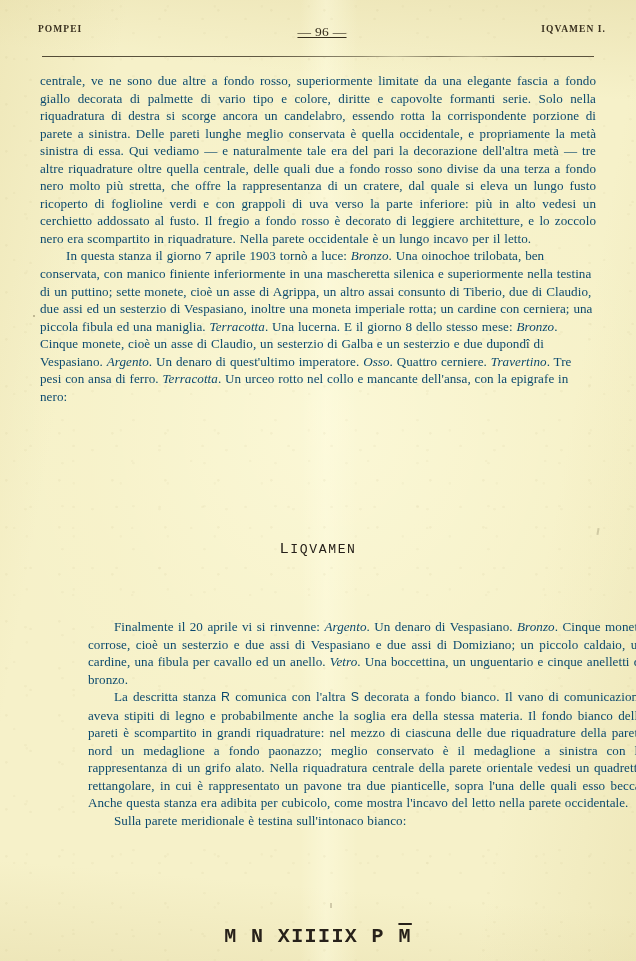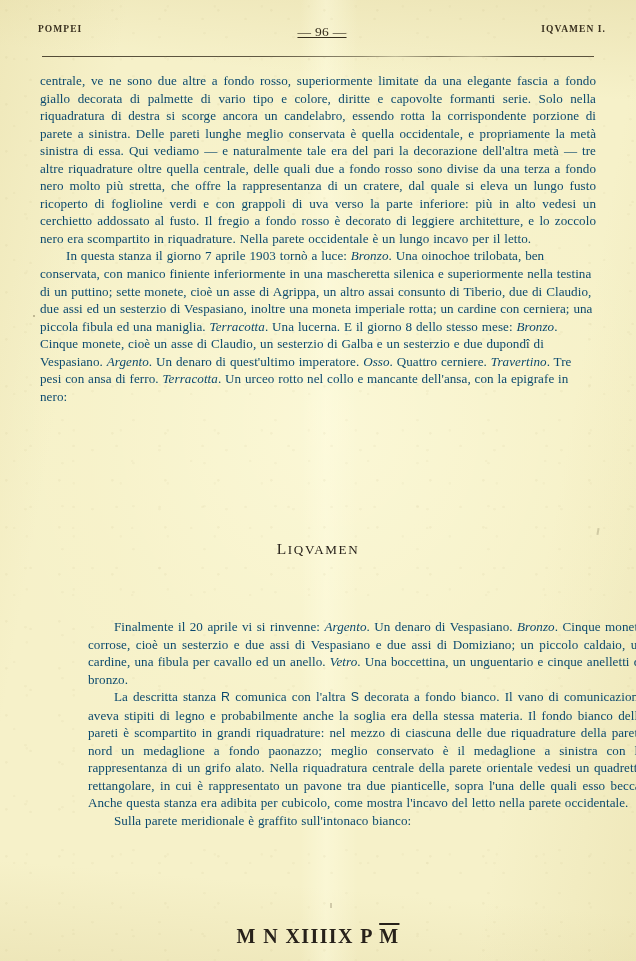--- a/index.html
+++ b/index.html
@@ -126,21 +126,21 @@
     font-family: "Liberation Sans", sans-serif;
     font-size: 12.4px;
     letter-spacing: .2px;
   }
 
   
   .epigraph {
     position: absolute;
     left: 0; right: 0;
     text-align: center;
-    font-family: Liberation Serif, serif;
+    font-family: Liberation Mono, monospace;
     color: #27211a;
   }
   #epigraph-liqvamen {
     top: 540px;
     font-size: 15.5px;
     letter-spacing: 1.6px;
   }
   #epigraph-liqvamen .cap { font-size: 15.5px; }
   #epigraph-liqvamen .sm  { font-size: 13.1px; }
 
@@ -189,21 +189,21 @@
   </div>
 
   <div class="epigraph" id="epigraph-liqvamen"><span class="cap">L</span><span class="sm">IQVAMEN</span></div>
 
   <div class="body" id="body-lower" style="top:618px;margin-left:48px;">
 
     <p class="ind"><span>Finalmente il 20 aprile vi si rinvenne: </span><i>Argento</i><span>. Un denaro di Vespasiano. </span><i>Bronzo</i><span>. Cinque monete corrose, cioè un sesterzio e due assi di Vespasiano e due assi di Domiziano; un piccolo caldaio, un cardine, una fibula per cavallo ed un anello. </span><i>Vetro</i><span>. Una boccettina, un unguentario e cinque anelletti di bronzo.</span></p>
 
     <p class="ind"><span>La descritta stanza </span><span class="roomletter">R</span><span> comunica con l'altra </span><span class="roomletter">S</span><span> decorata a fondo bianco. Il vano di comunicazione aveva stipiti di legno e probabilmente anche la soglia era della stessa materia. Il fondo bianco delle pareti è scompartito in grandi riquadrature: nel mezzo di ciascuna delle due riquadrature della parete nord un medaglione a fondo paonazzo; meglio conservato è il medaglione a sinistra con la rappresentanza di un grifo alato. Nella riquadratura centrale della parete orientale vedesi un quadretto rettangolare, in cui è rappresentato un pavone tra due pianticelle, sopra l'una delle quali esso becca. Anche questa stanza era adibita per cubicolo, come mostra l'incavo del letto nella parete occidentale.</span></p>
 
-    <p class="ind"><span>Sulla parete meridionale è graffito sull'intonaco bianco:</span></p>
+    <p class="ind"><span>Sulla parete meridionale è testina sull'intonaco bianco:</span></p>
 
   </div>
 
   <div class="epigraph" id="epigraph-graffito"><span>M N XIIIIX P </span><span class="overline">M</span></div>
 
   <div class="fleck" id="fleck-left-margin"></div>
   <div class="fleck" id="fleck-right-margin"></div>
   <div class="fleck" id="fleck-above-graffito"></div>
 
 </div>

